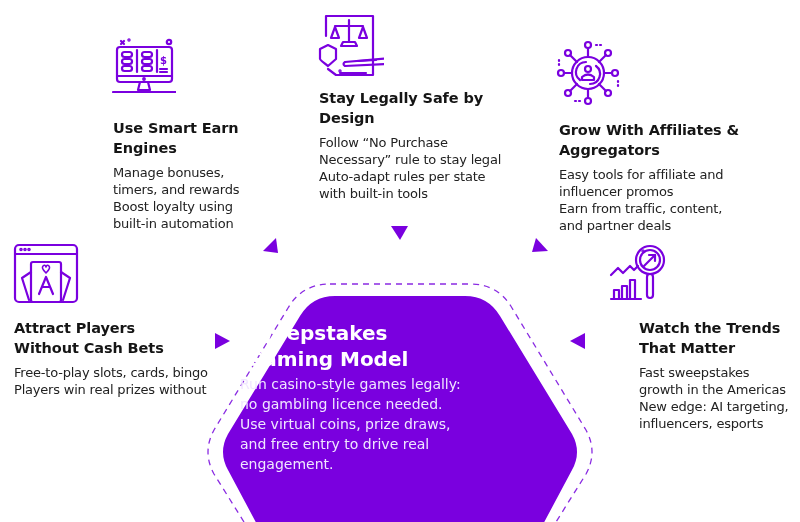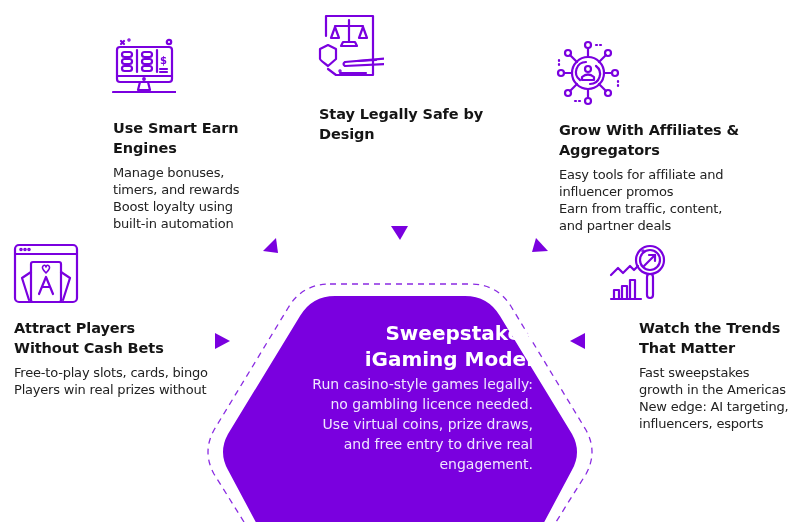--- a/index.html
+++ b/index.html
@@ -2,21 +2,21 @@
 <html><head>
 <meta charset="utf-8">
 <style>
   html, body { margin:0; padding:0; }
   body { width:800px; height:522px; position:relative; overflow:hidden; background:#ffffff; font-family:"DejaVu Sans", sans-serif; color:#1a1a1a; }
   .abs { position:absolute; }
   .title { font-weight:bold; font-size:14.5px; line-height:20px; color:#151515; letter-spacing:-0.1px; }
   .desc { font-size:13px; line-height:17px; color:#222; margin-top:6px; letter-spacing:-0.2px; }
   .desc div { white-space:nowrap; }
   .icon svg { display:block; }
-  #center-text { position:absolute; left:233px; width:300px; top:320px; text-align:right; color:#ffffff; }
+  #center-text { position:absolute; left:240px; width:300px; top:320px; text-align:left; color:#ffffff; }
   #center-title { font-weight:bold; font-size:20px; line-height:26px; }
   #center-desc { margin-top:2px; font-size:14px; line-height:20px; color:#f0e6ff; }
   #center-desc div { white-space:nowrap; }
 </style>
 </head>
 <body>
 
 <svg class="abs" style="left:0;top:0" width="800" height="522" viewBox="0 0 800 522">
 
   <path d="M 330 284 L 470 284 Q 498 284 512 308 L 586 430 Q 598 452 586 474 L 556 522 M 244 522 L 214 474 Q 202 452 214 430 L 288 308 Q 302 284 330 284" fill="none" stroke="#8A2BE2" stroke-width="1.3" stroke-dasharray="6,5"></path>
@@ -91,24 +91,30 @@
     <path d="M 15 26 L 19 15 L 23 26 Z"></path>
     <path d="M 43 26 L 47 15 L 51 26 Z"></path>
     <path d="M 25 34 L 27 30 L 39 30 L 41 34 Z"></path>
     <path d="M 4 37 L 12 33 L 20 37 L 20 47 Q 12 54 12 54 Q 4 48 4 47 Z"></path>
     <path d="M 29 50 L 74 46 L 72 52 L 29 54 Q 26 52 29 50 Z"></path>
     <line x1="42" y1="49" x2="60" y2="48"></line>
     <line x1="24" y1="61" x2="50" y2="61"></line>
     <circle cx="24" cy="59" r="0.6" fill="#7A00DF"></circle>
   </svg>
 </div>
-<div class="abs" style="left:319px;top:104px;">
+<div class="abs" style="left:319px;top:88px;">
   <div class="title">
     <div>Stay Legally Safe by</div>
     <div>Design</div>
+  </div>
+  <div class="desc">
+    <div>Follow “No Purchase</div>
+    <div>Necessary” rule to stay legal</div>
+    <div>Auto-adapt rules per state</div>
+    <div>with built-in tools</div>
   </div>
 </div>
 
 <div class="abs icon" style="left:556px;top:40px;">
   <svg width="66" height="66" viewBox="0 0 66 66" fill="none" stroke="#7A00DF" stroke-width="2.2" stroke-linecap="round" stroke-linejoin="round">
     <circle cx="32" cy="33" r="16"></circle>
     <path d="M 24 40 A 10 10 0 0 1 30 22"></path>
     <path d="M 40 26 A 10 10 0 0 1 34 44"></path>
     <circle cx="32" cy="29" r="3"></circle>
     <path d="M 26 40 L 26 37 Q 32 32 38 37 L 38 40 Z"></path>

